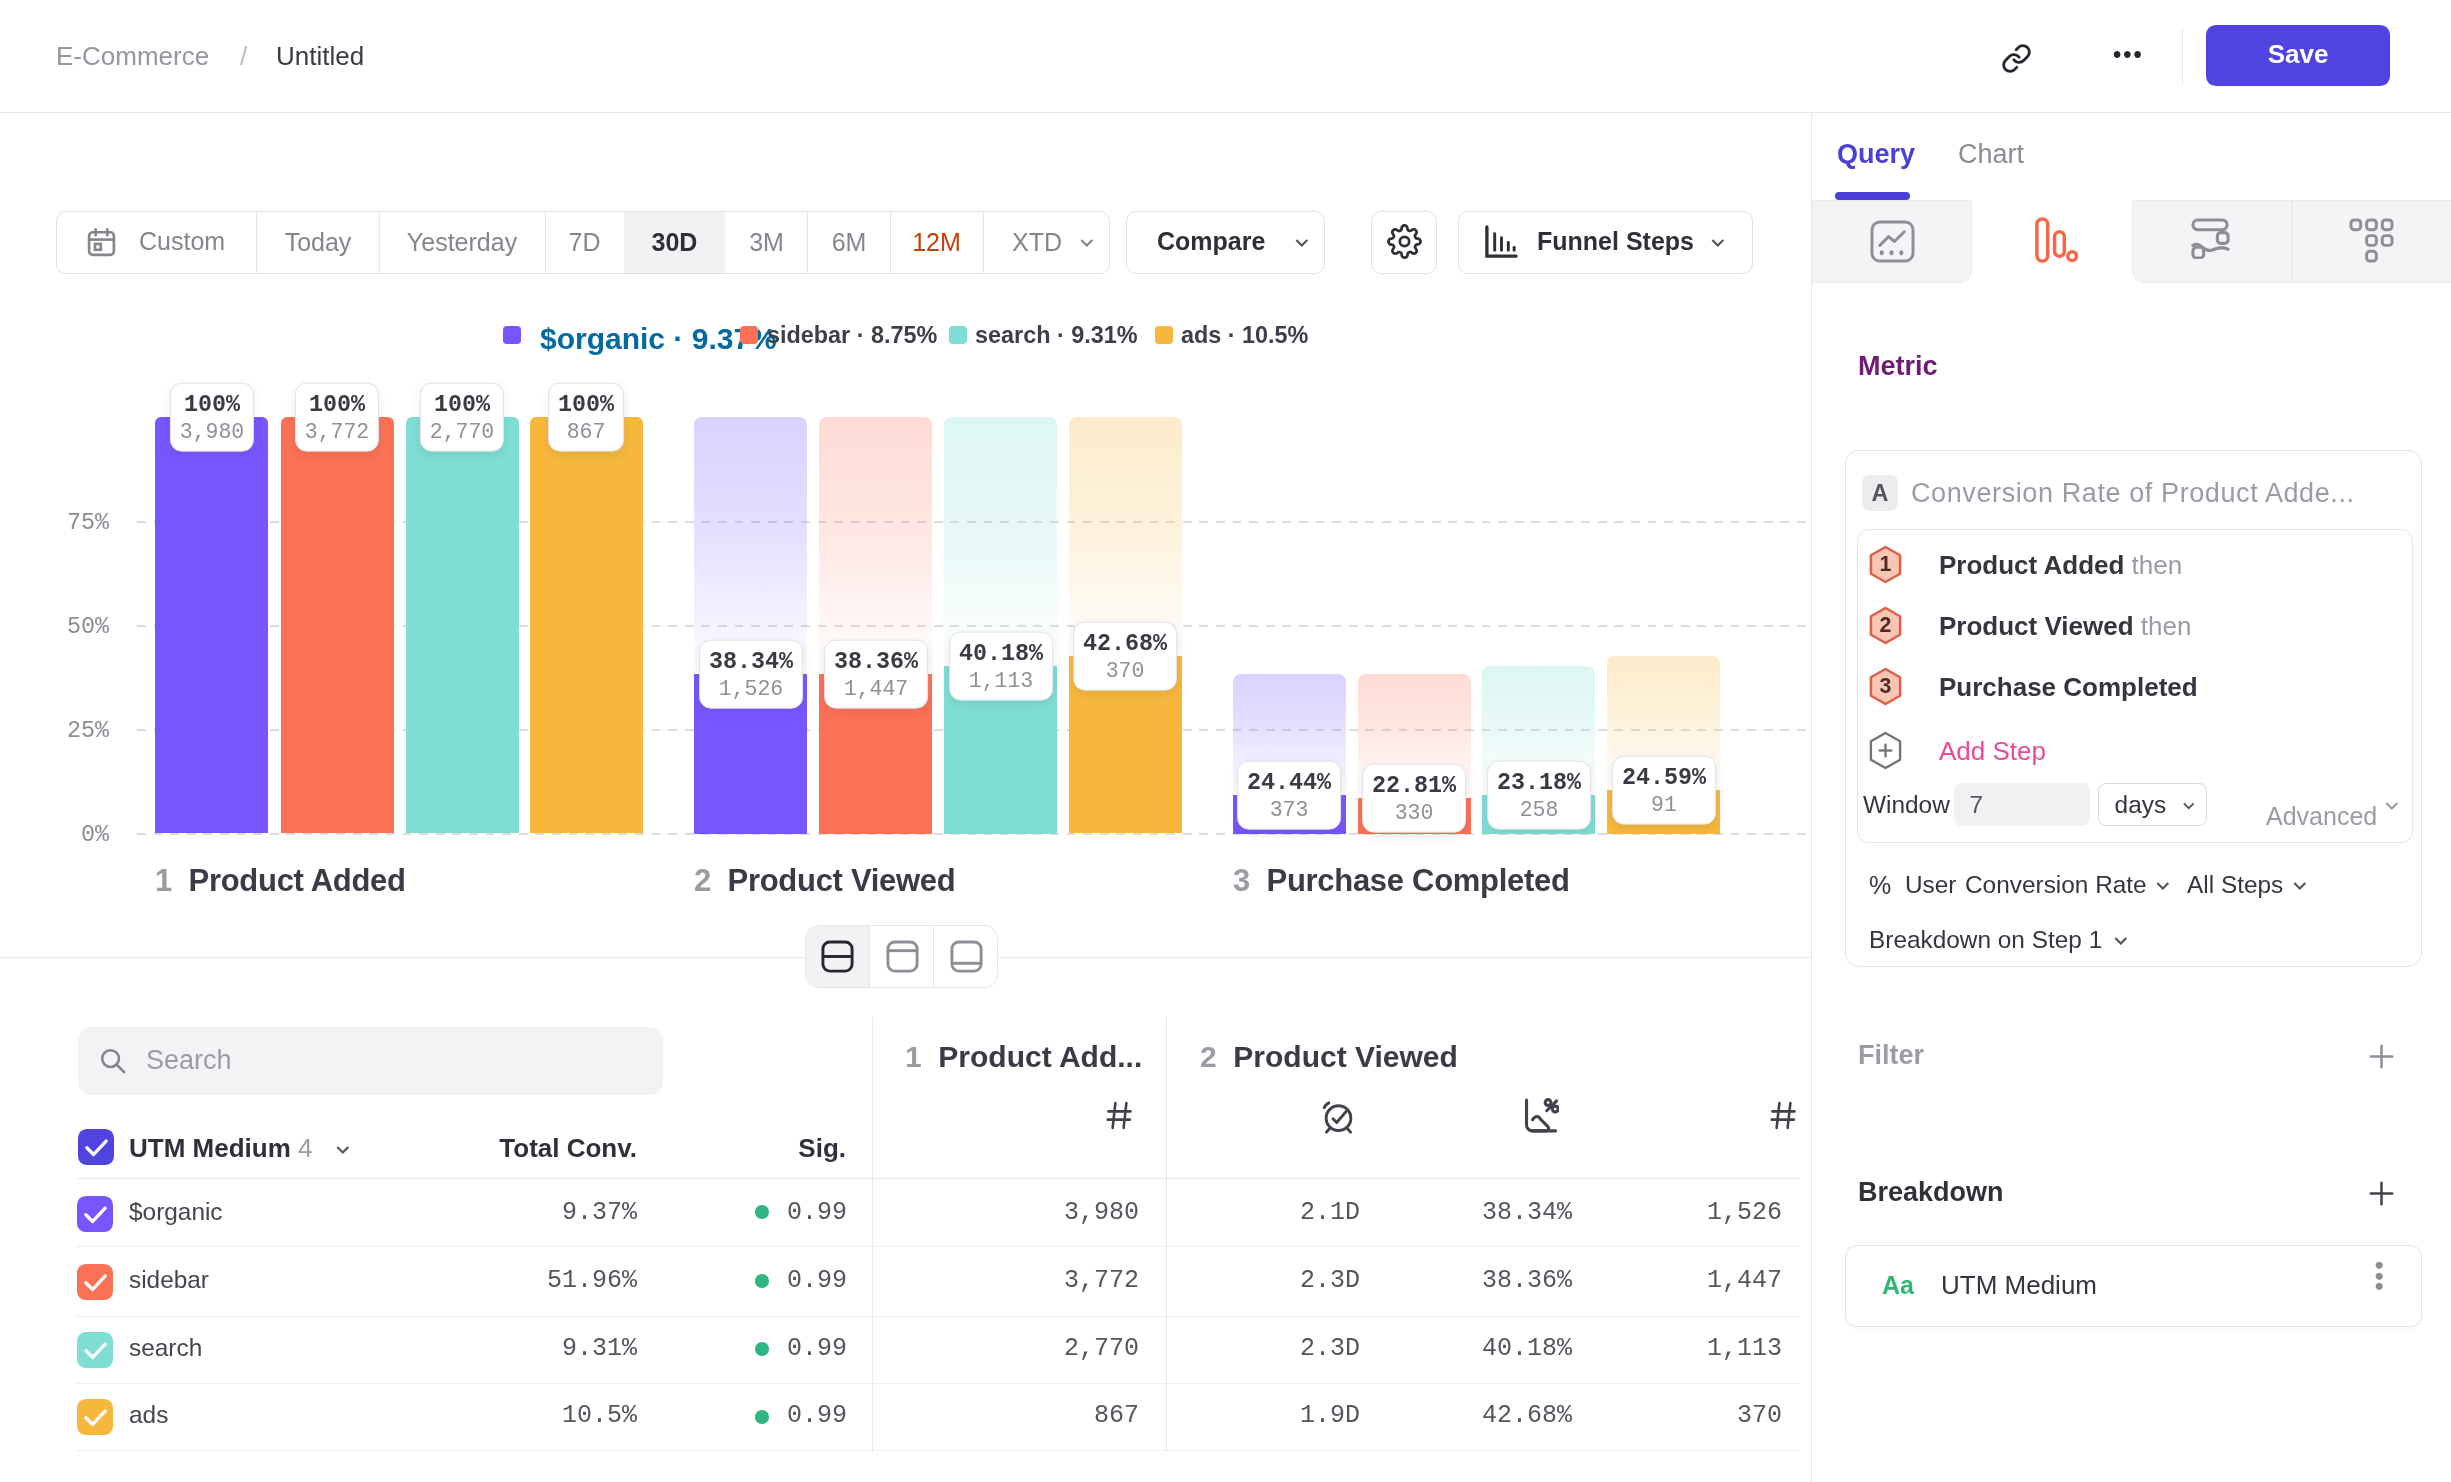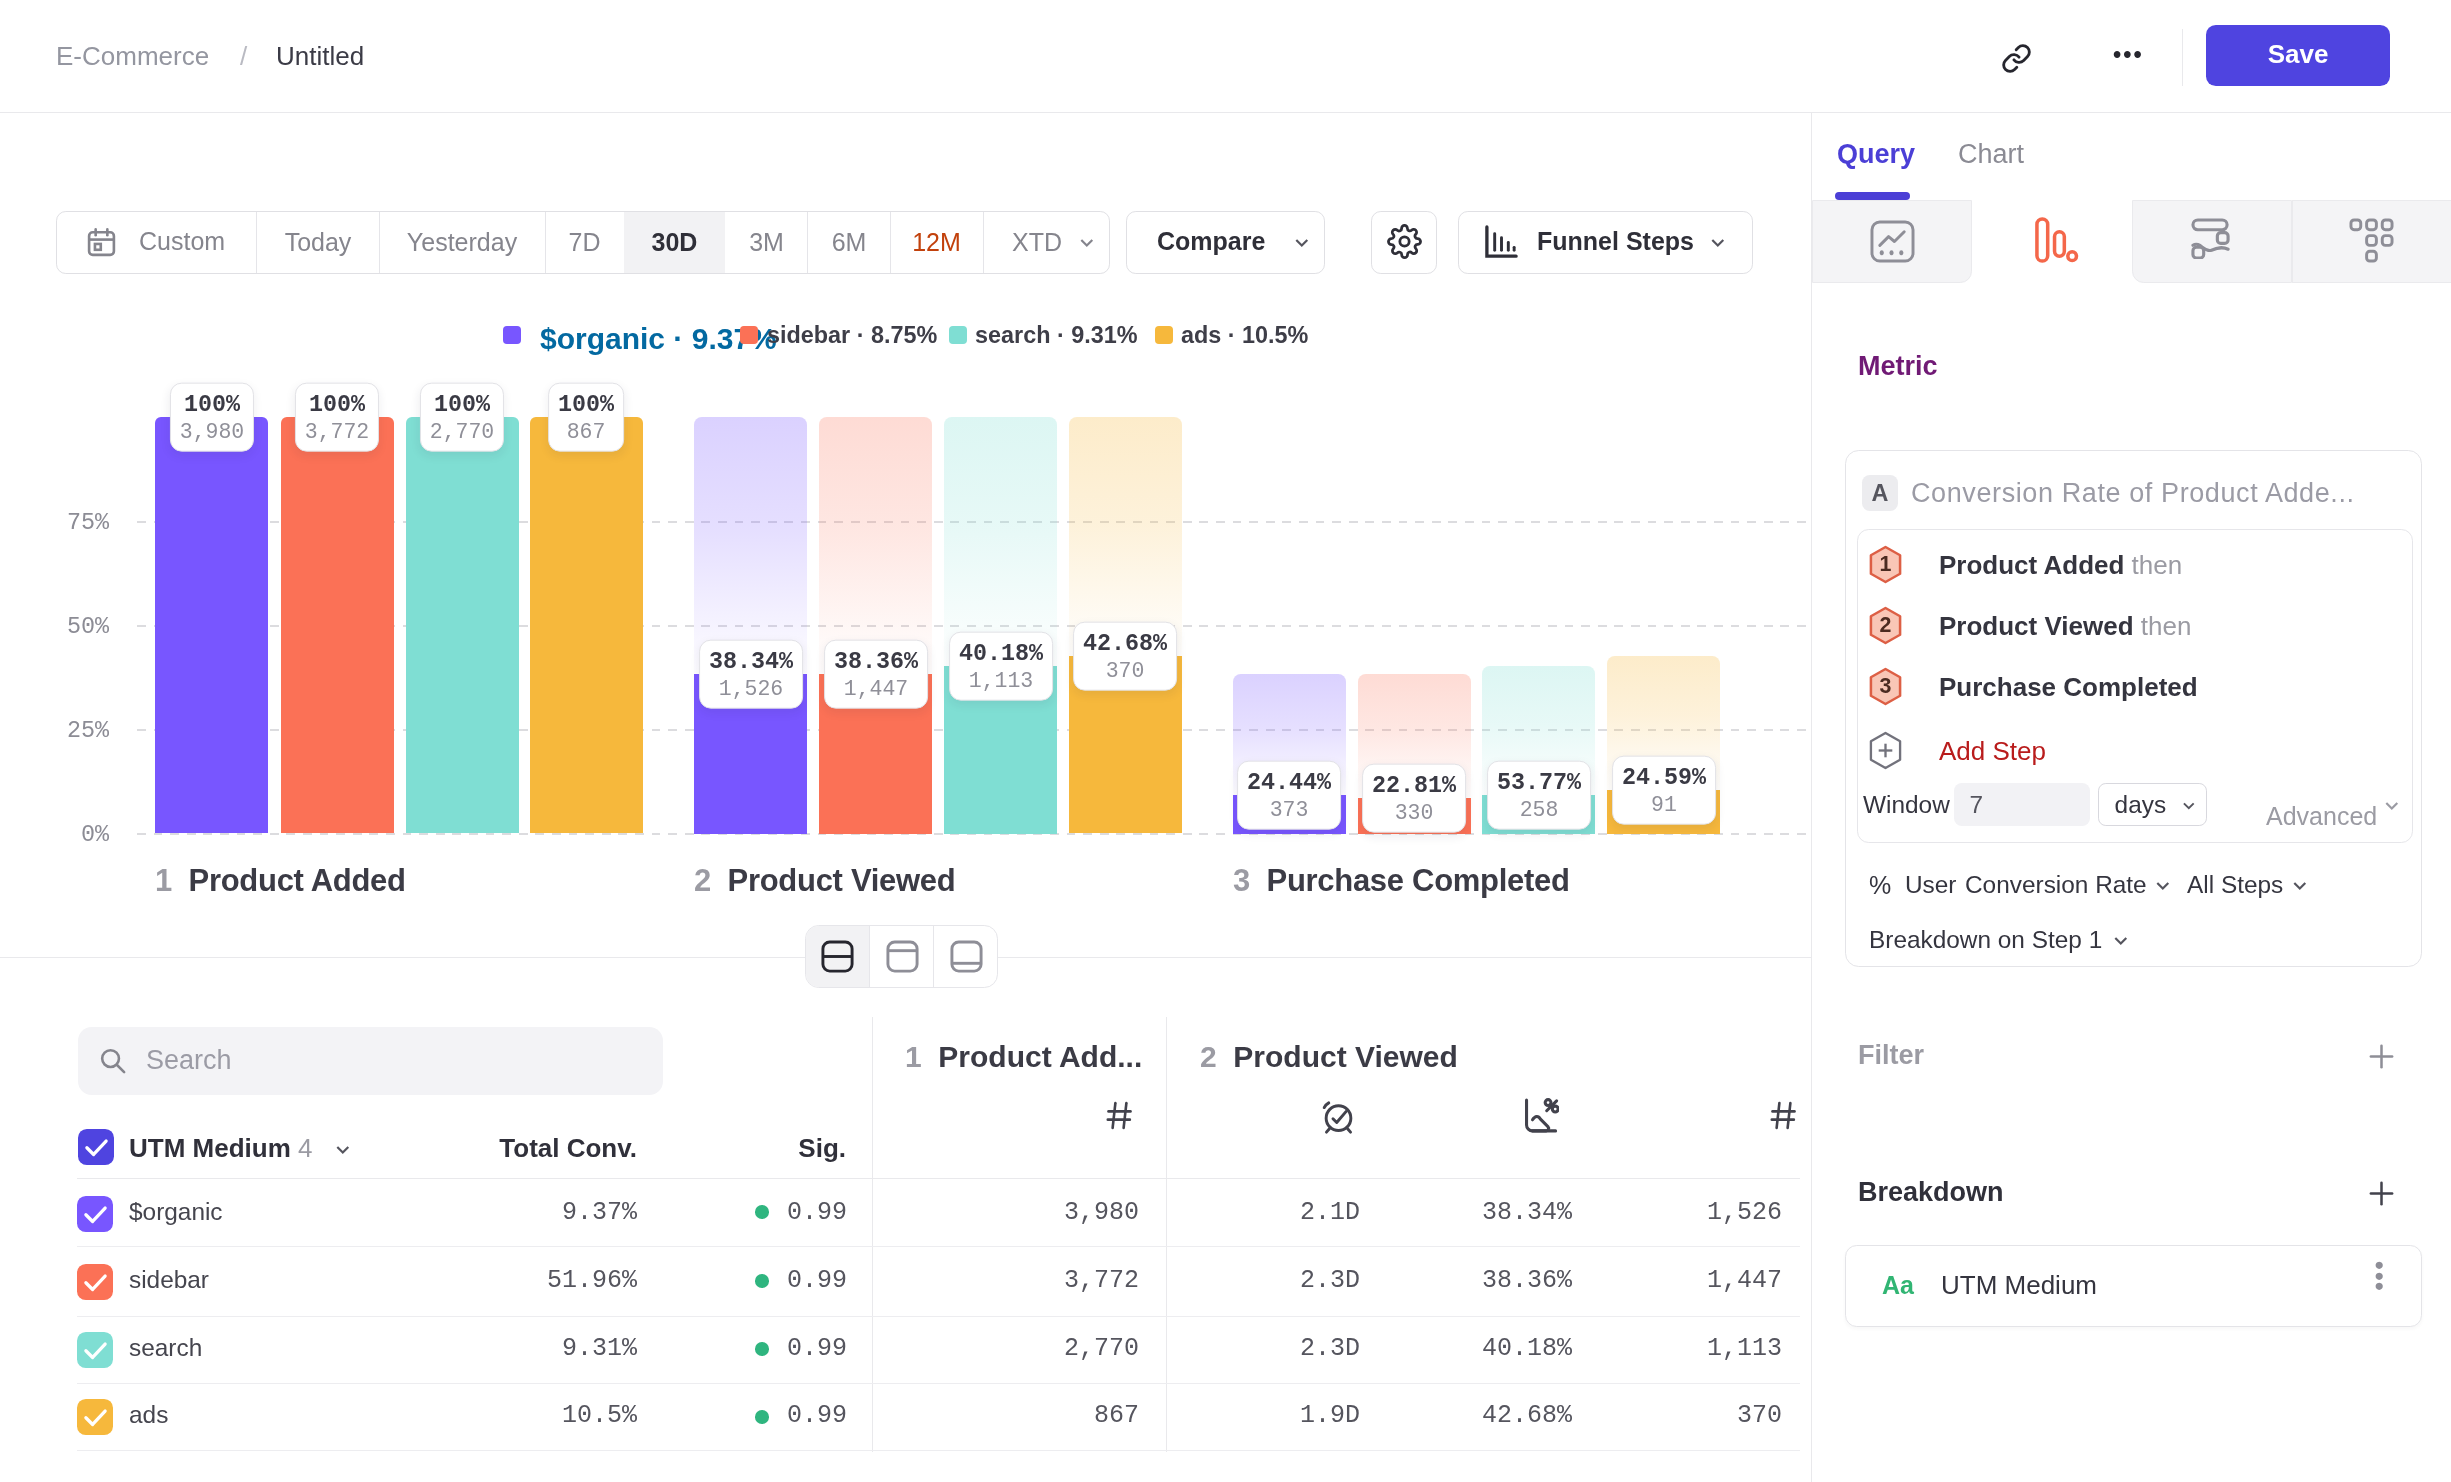--- a/index.html
+++ b/index.html
@@ -101,21 +101,21 @@
       <polygon points="18,2 33,10.5 33,29.5 18,38 3,29.5 3,10.5" fill="#f9c6b6" stroke="#dd5f45" stroke-width="2.6" stroke-linejoin="round"></polygon>
       <text x="18" y="27" text-anchor="middle" font-size="22" font-weight="bold" fill="#4c2b21" font-family="Liberation Sans">3</text>
     </svg>
 <div class="abs" style="left:1939px;top:672px;font-size:26px;font-weight:bold;color:#35353f;">Purchase Completed</div>
 
 <svg class="abs" style="left:1868px;top:731px;" width="35" height="39" viewBox="0 0 36 40">
       <polygon points="18,2 33,10.5 33,29.5 18,38 3,29.5 3,10.5" fill="none" stroke="#72727c" stroke-width="2.4" stroke-linejoin="round"></polygon>
       <line x1="18" y1="13" x2="18" y2="27" stroke="#72727c" stroke-width="2.4"></line>
       <line x1="11" y1="20" x2="25" y2="20" stroke="#72727c" stroke-width="2.4"></line>
     </svg>
-<div class="abs" style="left:1939px;top:736px;font-size:26px;color:#b91c1c;">Add Step</div>
+<div class="abs" style="left:1939px;top:736px;font-size:26px;color:#ec4899;">Add Step</div>
 
 <div class="abs" style="left:1863px;top:791px;font-size:24.4px;color:#35353f;">Window</div>
 <div class="abs" style="left:1954px;top:783px;width:136px;height:43px;background:#f2f2f5;border-radius:7.8px;font-size:24.4px;color:#55555e;line-height:43px;padding-left:15.6px;">7</div>
 <div class="abs" style="left:2098px;top:783px;width:109px;height:43px;background:#fff;border:1px solid #d8d8de;border-radius:7.8px;font-size:24.4px;color:#35353f;line-height:41px;padding-left:15.6px;">days
  <svg style="position:absolute;right:9.8px;top:13.7px;" width="15.6" height="15.6" viewBox="0 0 16 16" fill="none" stroke="#55555e" stroke-width="2">
         <polyline points="3,5.5 8,10.5 13,5.5"></polyline>
       </svg>
 </div>
 <div class="abs" style="left:2266px;top:790px;font-size:25px;color:#9b9ba3;margin-top:12px;">Advanced</div>
 <svg class="abs" style="left:2383px;top:797px;" width="17.6" height="17.6" viewBox="0 0 16 16" fill="none" stroke="#9b9ba3" stroke-width="2">
@@ -277,21 +277,21 @@
     </div>
 <div class="chip" style="left:1289px;top:795px;">
       <div class="p">24.44%</div>
       <div class="c">373</div>
     </div>
 <div class="chip" style="left:1414px;top:798px;">
       <div class="p">22.81%</div>
       <div class="c">330</div>
     </div>
 <div class="chip" style="left:1539px;top:795px;">
-      <div class="p">53.77%</div>
+      <div class="p">23.18%</div>
       <div class="c">258</div>
     </div>
 <div class="chip" style="left:1664px;top:790px;">
       <div class="p">24.59%</div>
       <div class="c">91</div>
     </div>
 
 <div class="abs" style="left:155px;top:863px;font-size:31px;letter-spacing:-0.3px;font-weight:bold;color:#3b3b45;"><span class="stepnum">1</span>&nbsp; Product Added</div>
 <div class="abs" style="left:694px;top:863px;font-size:31px;letter-spacing:-0.3px;font-weight:bold;color:#3b3b45;"><span class="stepnum">2</span>&nbsp; Product Viewed</div>
 <div class="abs" style="left:1233px;top:863px;font-size:31px;letter-spacing:-0.3px;font-weight:bold;color:#3b3b45;"><span class="stepnum">3</span>&nbsp; Purchase Completed</div>

